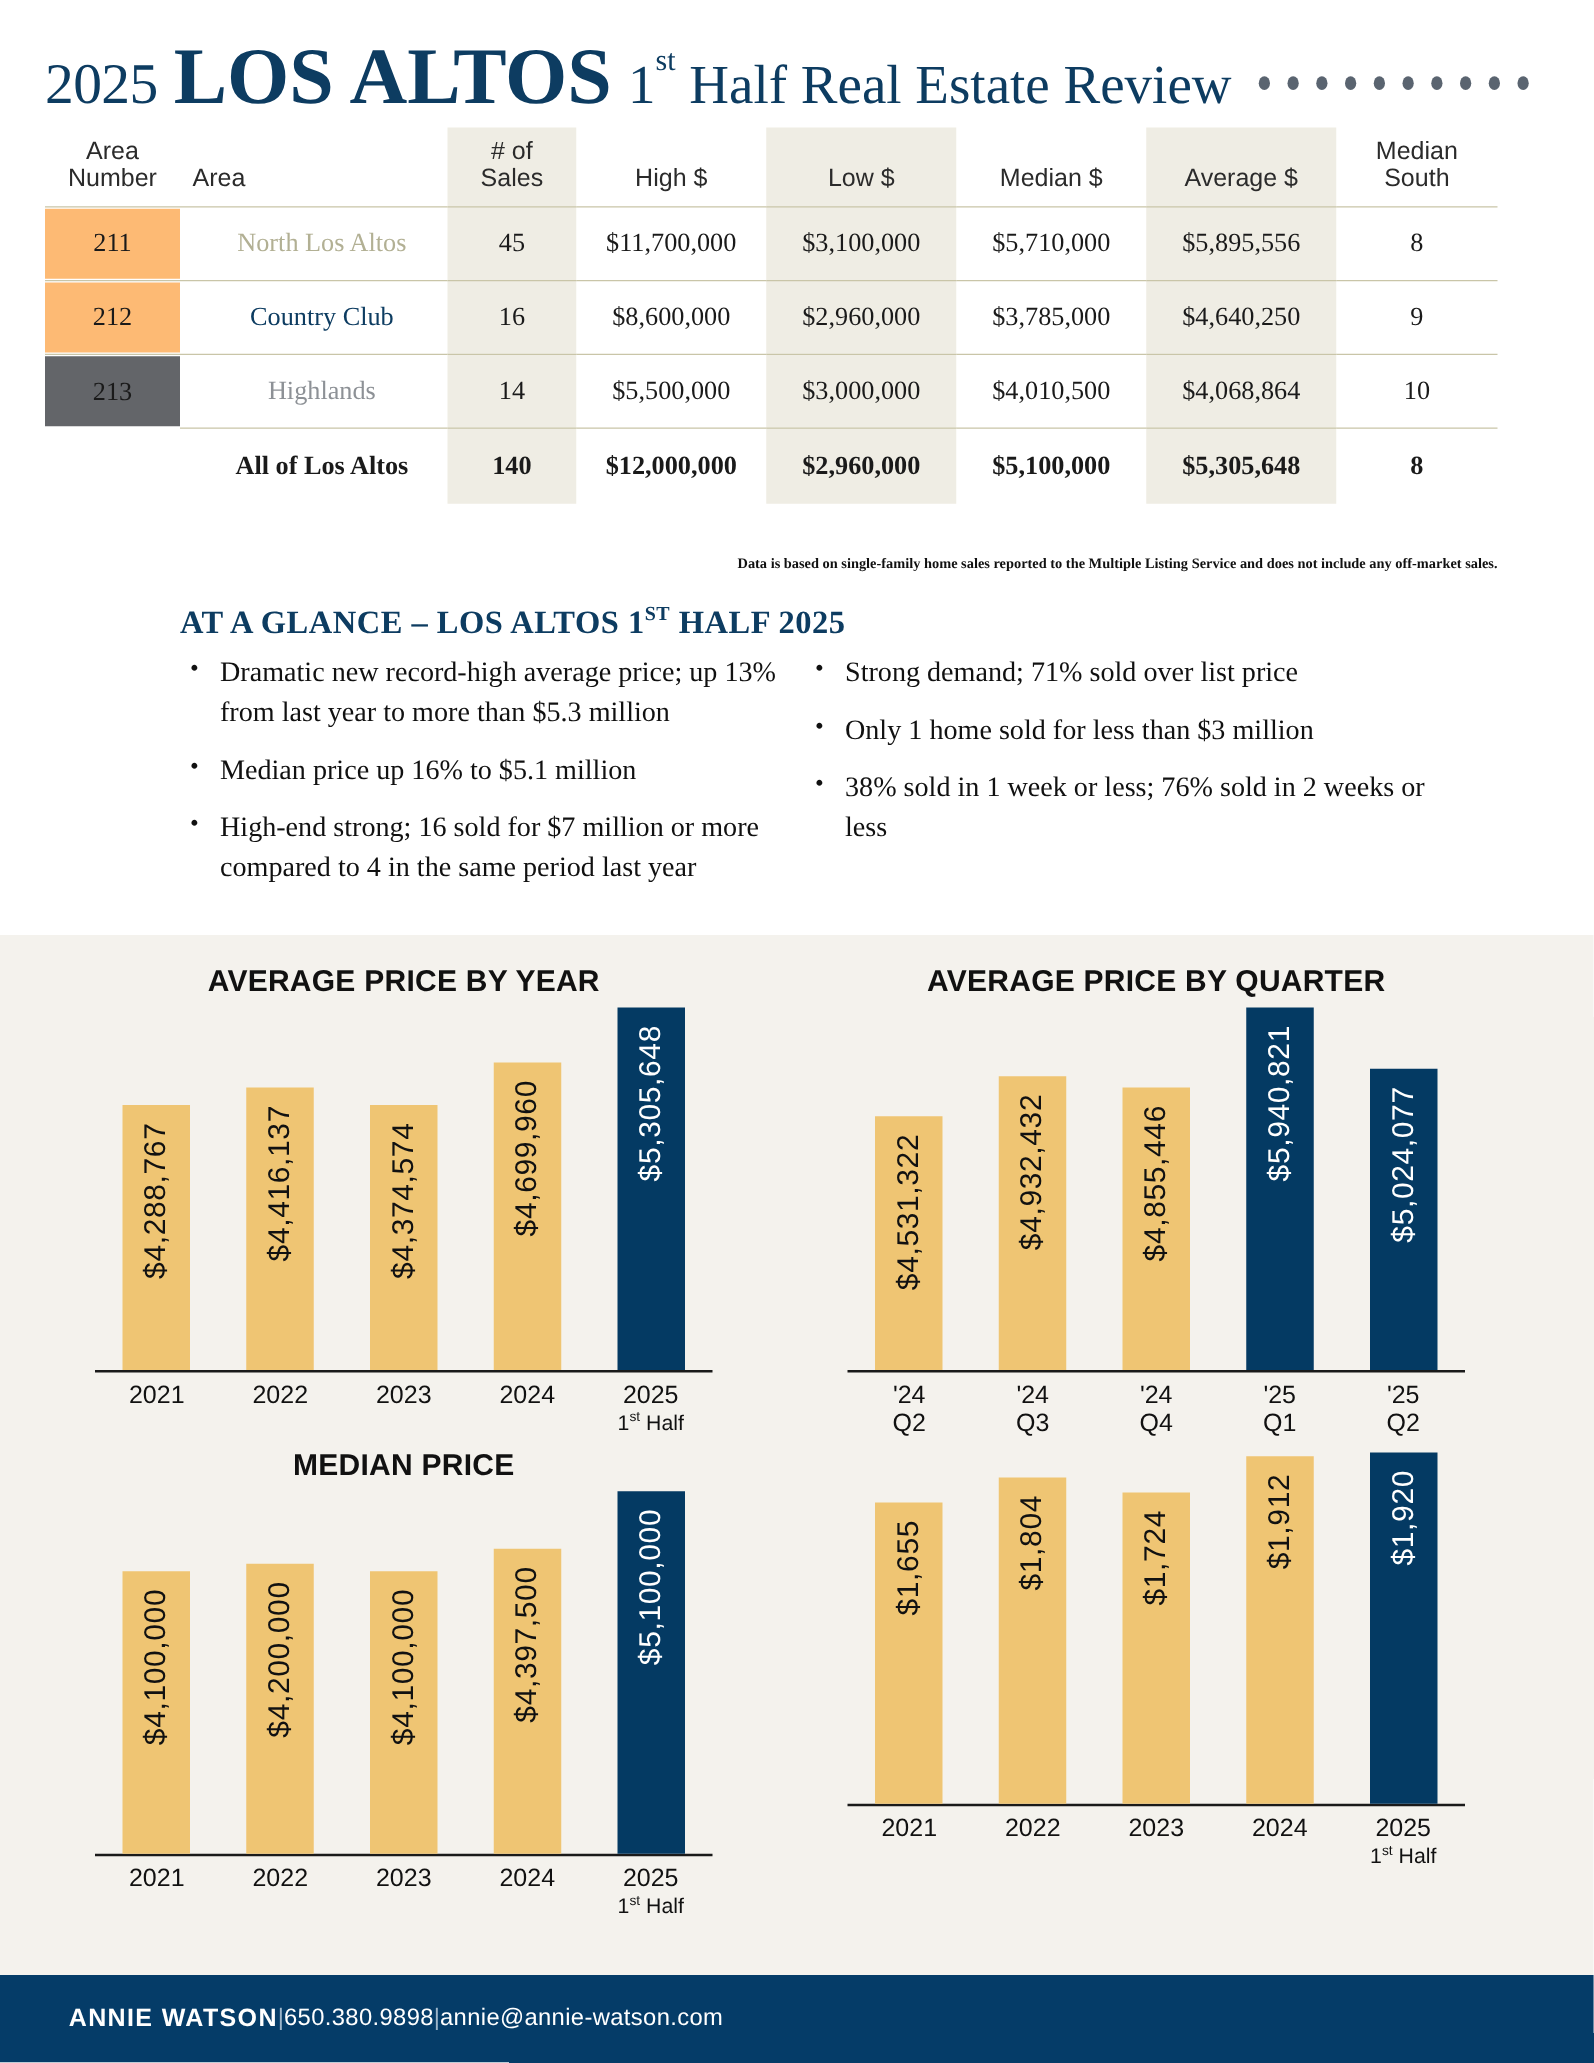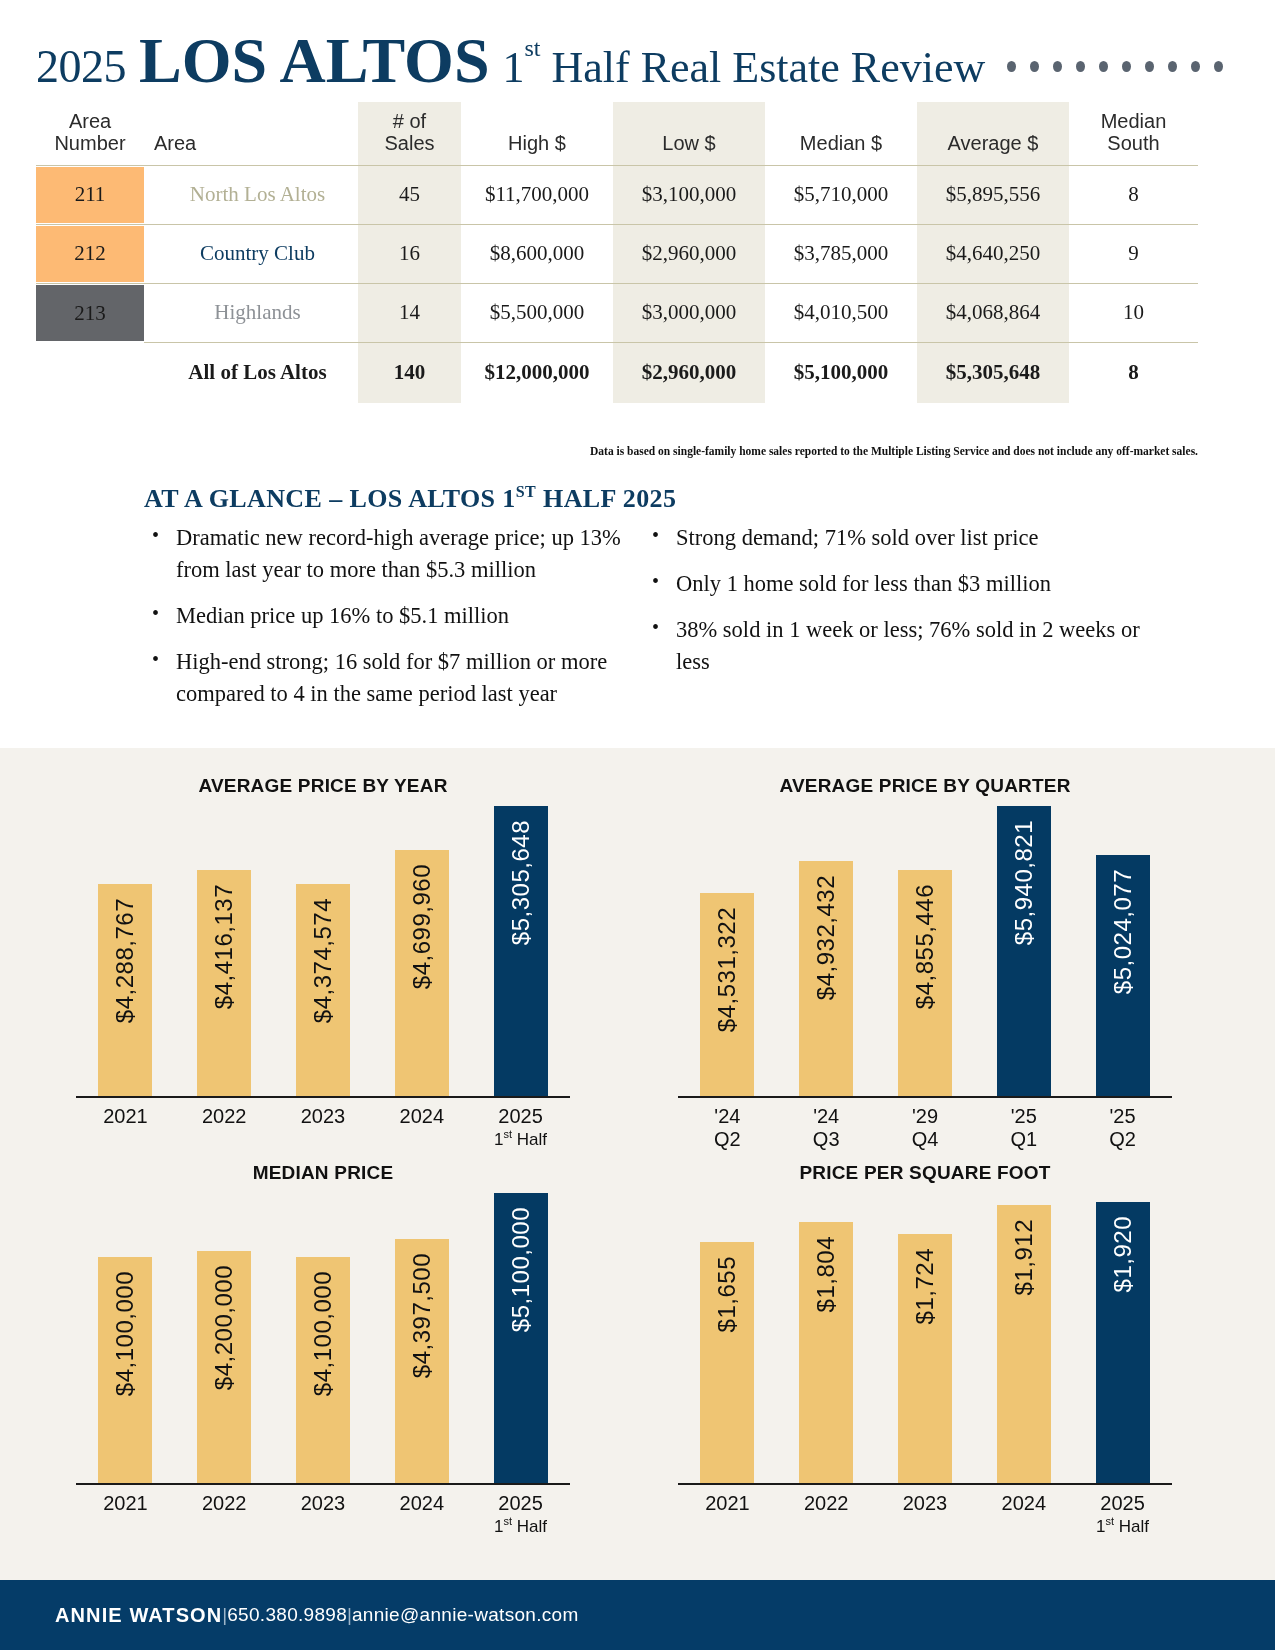--- a/index.html
+++ b/index.html
@@ -210,21 +210,21 @@
     width: 530px;
     height: 390px;
   }
   .chart.c1 { left: 58px;  top: 18px; }
   .chart.c2 { left: 660px; top: 18px; }
   .chart.c3 { left: 58px;  top: 405px; }
   .chart.c4 { left: 660px; top: 405px; }
 
   .chart-title {
     font-family: "Liberation Sans", sans-serif;
-    font-size: 19px;
+    font-size: 24px;
     font-weight: 700;
     color: #111;
     text-align: center;
     letter-spacing: 0.2px;
     height: 40px;
     line-height: 40px;
   }
   .plot {
     position: relative;
     height: 290px;
@@ -463,21 +463,21 @@
         <div class="bar navy" style="height: 100%;">
           <span class="bar-label">$5,940,821</span>
         </div>
         <div class="bar navy" style="height: 83%;">
           <span class="bar-label">$5,024,077</span>
         </div>
       </div>
       <div class="xaxis">
         <div class="xtick"><span>'24 Q2</span></div>
         <div class="xtick"><span>'24 Q3</span></div>
-        <div class="xtick"><span>'29 Q4</span></div>
+        <div class="xtick"><span>'24 Q4</span></div>
         <div class="xtick"><span>'25 Q1</span></div>
         <div class="xtick"><span>'25 Q2</span></div>
       </div>
     </div>
   <div class="chart c3" id="chart-2">
       <div class="chart-title">MEDIAN PRICE</div>
       <div class="plot">
         <div class="bar gold" style="height: 78%;">
           <span class="bar-label">$4,100,000</span>
         </div>
@@ -496,21 +496,20 @@
       </div>
       <div class="xaxis">
         <div class="xtick"><span>2021</span></div>
         <div class="xtick"><span>2022</span></div>
         <div class="xtick"><span>2023</span></div>
         <div class="xtick"><span>2024</span></div>
         <div class="xtick"><span>2025</span><span class="sub">1<sup>st</sup> Half</span></div>
       </div>
     </div>
   <div class="chart c4" id="chart-3">
-      <div class="chart-title">PRICE PER SQUARE FOOT</div>
       <div class="plot">
         <div class="bar gold" style="height: 83%;">
           <span class="bar-label">$1,655</span>
         </div>
         <div class="bar gold" style="height: 90%;">
           <span class="bar-label">$1,804</span>
         </div>
         <div class="bar gold" style="height: 86%;">
           <span class="bar-label">$1,724</span>
         </div>

